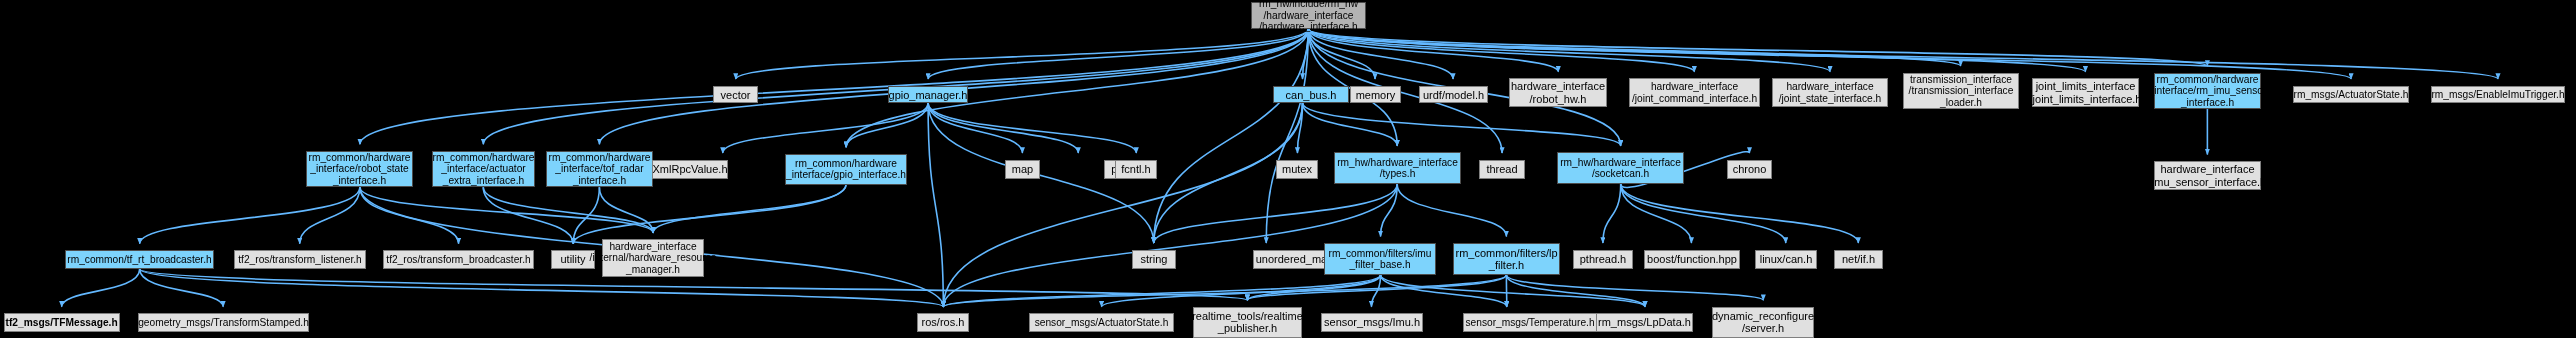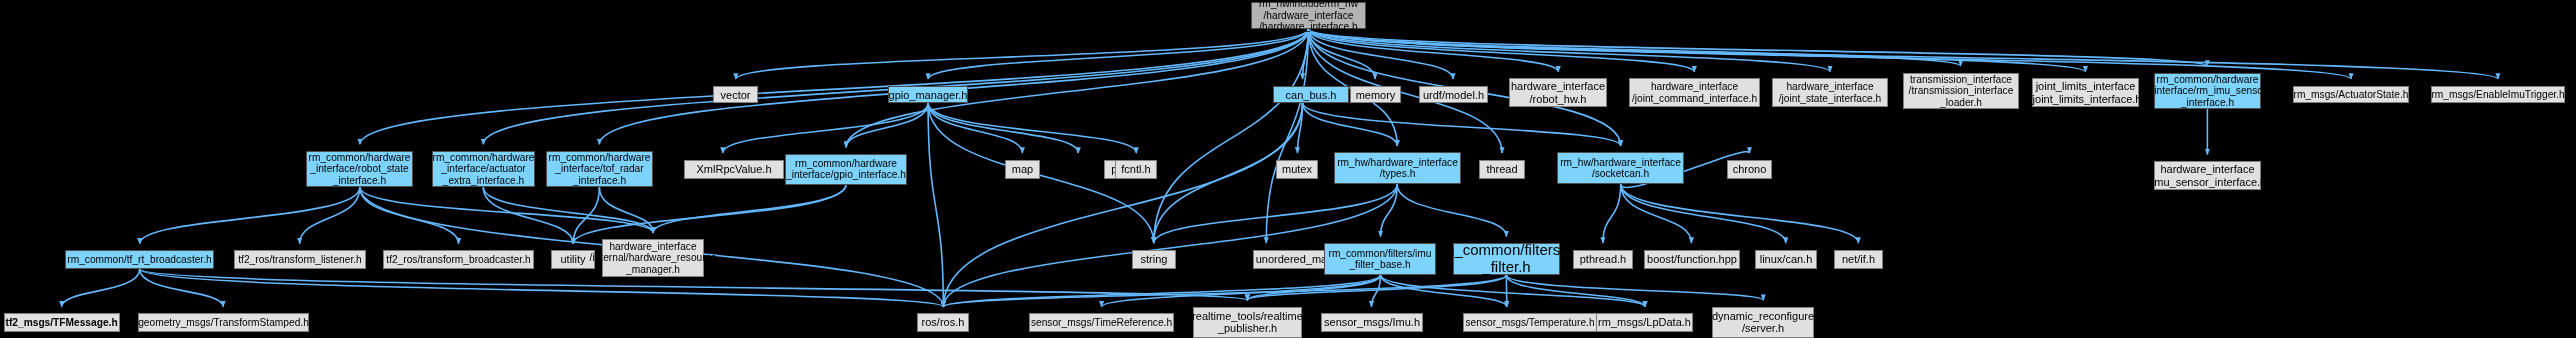--- a/index.html
+++ b/index.html
@@ -124,21 +124,21 @@
       <div class="node" style="left: 2431px; top: 86px; width: 134px; height: 17.4px; font-size: 10.2px;">rm_msgs/EnableImuTrigger.h</div>
       <div class="node white" style="left: 306px; top: 151px; width: 107px; height: 36px; font-size: 10.2px;">rm_common/hardware
 _interface/robot_state
 _interface.h</div>
       <div class="node white" style="left: 432px; top: 151px; width: 103px; height: 36px; font-size: 10.2px;">rm_common/hardware
 _interface/actuator
 _extra_interface.h</div>
       <div class="node white" style="left: 546px; top: 151px; width: 107px; height: 36px; font-size: 10.2px;">rm_common/hardware
 _interface/tof_radar
 _interface.h</div>
-      <div class="node" style="left: 684px; top: 160px; width: 100px; height: 19px; text-align: center;">XmlRpcValue.h</div>
+      <div class="node" style="left: 652px; top: 160px; width: 76px; height: 19px; text-align: center;">XmlRpcValue.h</div>
       <div class="node white" style="left: 785px; top: 154px; width: 122px; height: 30.5px; font-size: 10.2px;">rm_common/hardware
 _interface/gpio_interface.h</div>
       <div class="node" style="left: 1005px; top: 160px; width: 35px; height: 19px;">map</div>
       <div class="node" style="left: 1058px; top: 160px; width: 41px; height: 19px; margin-left: 46px;">poll.h</div>
       <div class="node" style="left: 1115px; top: 160px; width: 42px; height: 19px;">fcntl.h</div>
       <div class="node" style="left: 1276px; top: 160px; width: 42px; height: 19px;">mutex</div>
       <div class="node white" style="left: 1334px; top: 152px; width: 127px; height: 32px; font-size: 10.2px;">rm_hw/hardware_interface
 /types.h</div>
       <div class="node" style="left: 1479px; top: 160px; width: 46px; height: 19px;">thread</div>
       <div class="node white" style="left: 1557px; top: 152px; width: 127px; height: 32px; font-size: 10.2px;">rm_hw/hardware_interface
@@ -150,30 +150,30 @@
       <div class="node" style="left: 234px; top: 250px; width: 132px; height: 19px; font-size: 10.2px;">tf2_ros/transform_listener.h</div>
       <div class="node" style="left: 383px; top: 250px; width: 151px; height: 19px; font-size: 10.2px;">tf2_ros/transform_broadcaster.h</div>
       <div class="node" style="left: 551px; top: 250px; width: 44px; height: 19px;">utility</div>
       <div class="node" style="left: 602px; top: 239px; width: 102px; height: 38px; font-size: 10.2px;">hardware_interface
 /internal/hardware_resource
 _manager.h</div>
       <div class="node" style="left: 1132px; top: 250px; width: 44px; height: 19px;">string</div>
       <div class="node" style="left: 1225px; top: 250px; width: 83px; height: 19px; margin-left: 28px;">unordered_map</div>
       <div class="node white" style="left: 1324px; top: 243px; width: 112px; height: 32px; font-size: 10.2px;">rm_common/filters/imu
 _filter_base.h</div>
-      <div class="node white" style="left: 1453px; top: 243px; width: 107px; height: 32px; font-size: 15px;">rm_common/filters/lp
+      <div class="node white" style="left: 1453px; top: 243px; width: 107px; height: 32px; font-size: 11px;">rm_common/filters/lp
 _filter.h</div>
       <div class="node" style="left: 1573px; top: 250px; width: 60px; height: 19px;">pthread.h</div>
       <div class="node" style="left: 1644px; top: 250px; width: 96px; height: 19px;">boost/function.hpp</div>
       <div class="node" style="left: 1755px; top: 250px; width: 62px; height: 19px;">linux/can.h</div>
       <div class="node" style="left: 1834px; top: 250px; width: 49px; height: 19px;">net/if.h</div>
       <div class="node" style="left: 3.6px; top: 313px; width: 116px; height: 19px; font-size: 10.2px; font-weight: bold;">tf2_msgs/TFMessage.h</div>
       <div class="node" style="left: 138px; top: 313px; width: 171px; height: 19px; font-size: 10.2px;">geometry_msgs/TransformStamped.h</div>
       <div class="node" style="left: 917px; top: 313px; width: 52px; height: 19px;">ros/ros.h</div>
-      <div class="node" style="left: 1029px; top: 313px; width: 145px; height: 19px; font-size: 10.2px;">sensor_msgs/TimeReference.h</div>
+      <div class="node" style="left: 1029px; top: 313px; width: 145px; height: 19px; font-size: 10.2px;">sensor_msgs/ActuatorState.h</div>
       <div class="node" style="left: 1193px; top: 307px; width: 109px; height: 30.5px;">realtime_tools/realtime
 _publisher.h</div>
       <div class="node" style="left: 1321px; top: 313px; width: 102px; height: 19px;">sensor_msgs/Imu.h</div>
       <div class="node" style="left: 1440px; top: 313px; width: 134px; height: 19px; font-size: 10.2px; margin-left: 23px;">sensor_msgs/Temperature.h</div>
       <div class="node" style="left: 1596px; top: 313px; width: 97px; height: 19px;">rm_msgs/LpData.h</div>
       <div class="node" style="left: 1712px; top: 307px; width: 102px; height: 30.5px;">dynamic_reconfigure
 /server.h</div>
     </div>
 </div>
 

